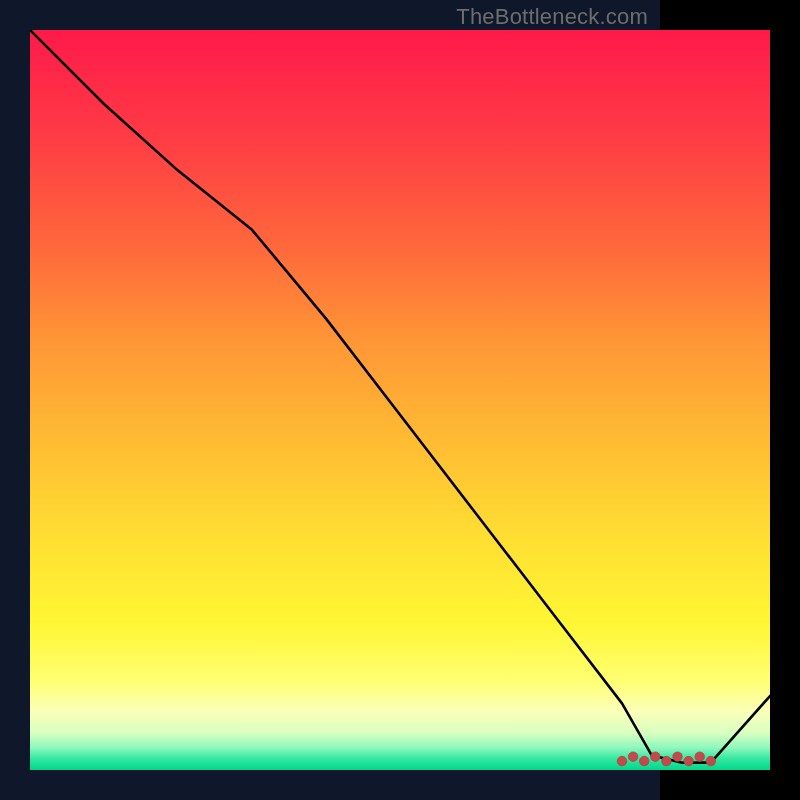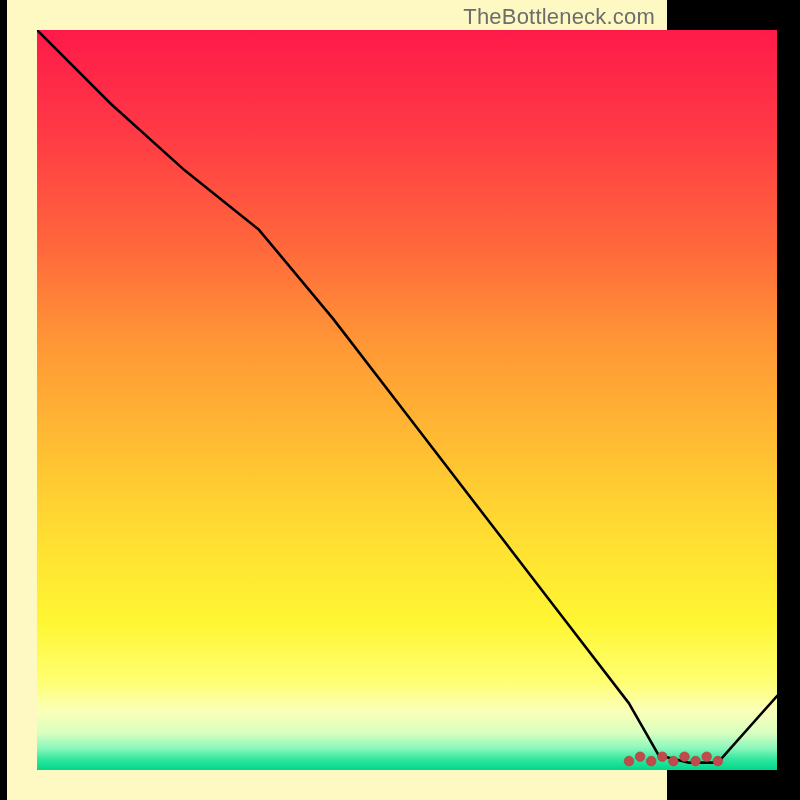--- a/index.html
+++ b/index.html
@@ -8,22 +8,21 @@
     width: 800px;
     height: 800px;
     background: #000;
     font-family: Arial, Helvetica, sans-serif;
     overflow: hidden;
   }
   .frame {
     position: relative;
     width: 660px;
     height: 800px;
-    background: #fef9c3;
-    margin-left: 7px;
+    background: #0f172a;
   }
   .watermark {
     position: absolute;
     top: 4px;
     right: 12px;
     color: #6d6d6d;
     font-size: 22px;
     font-weight: 500;
     letter-spacing: 0.2px;
     -webkit-user-select: none;

